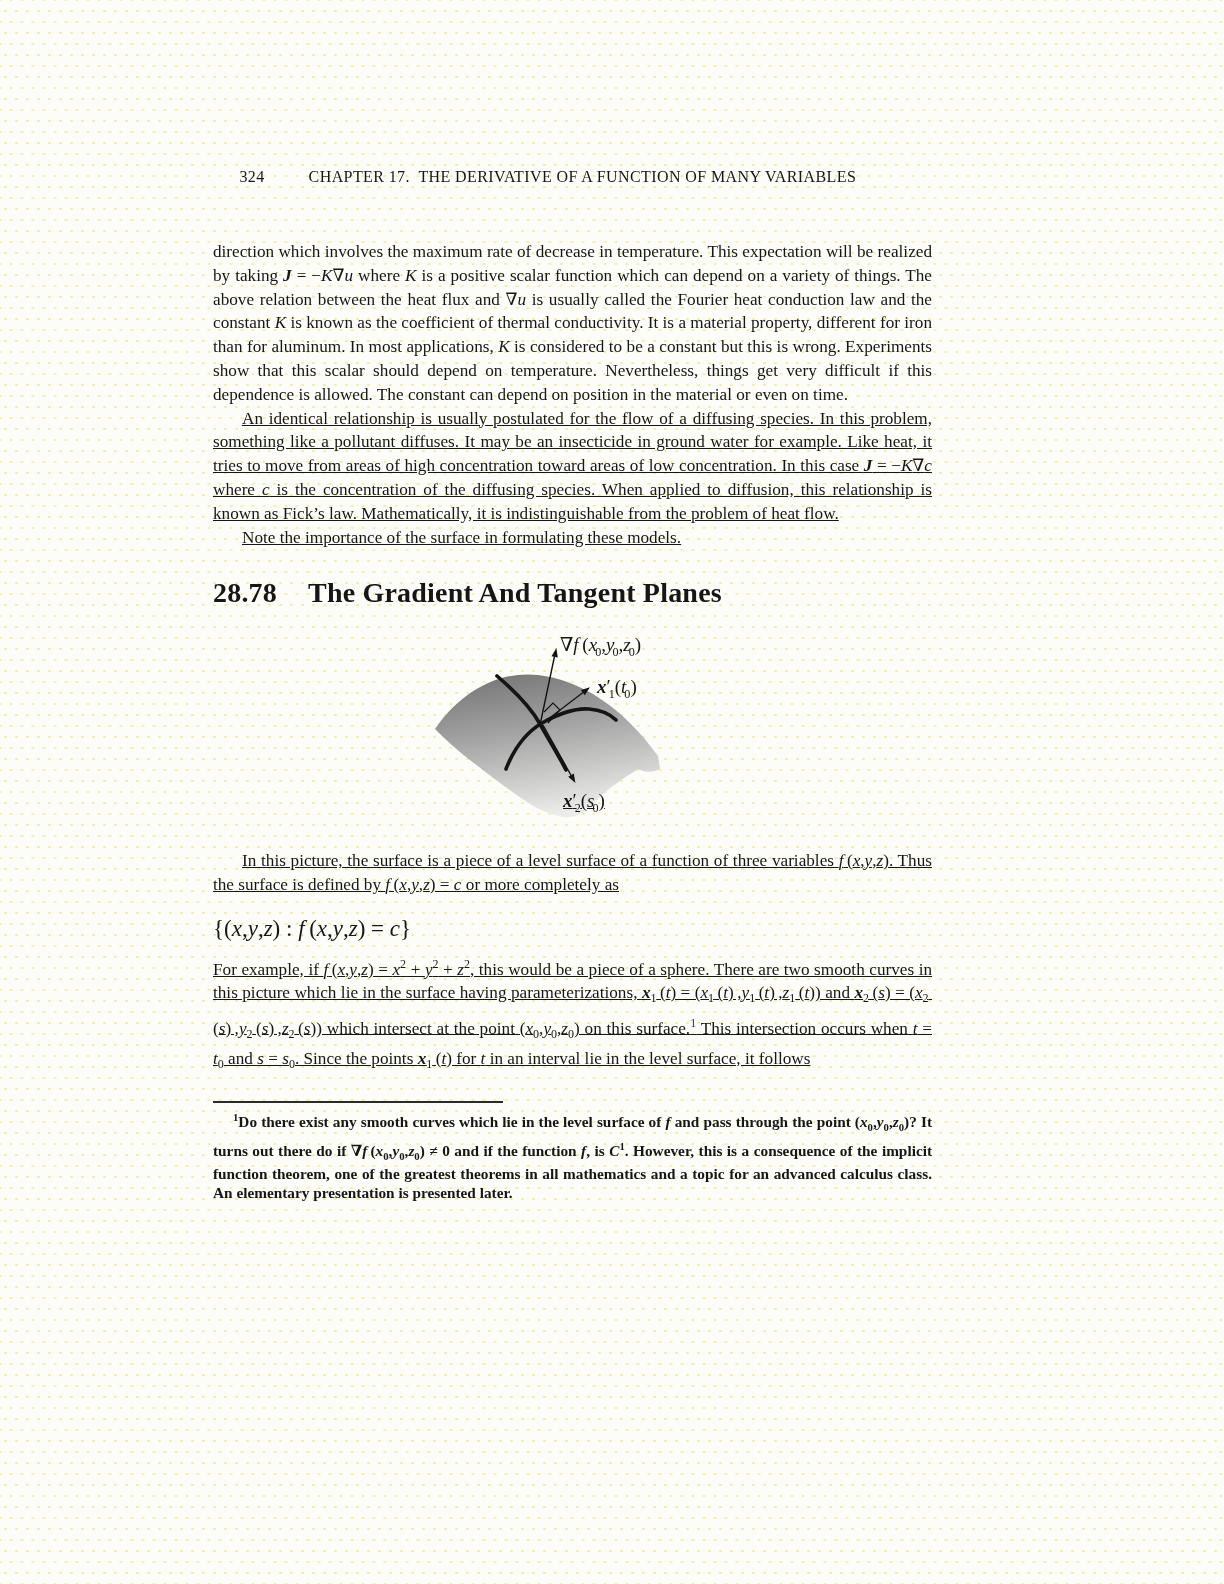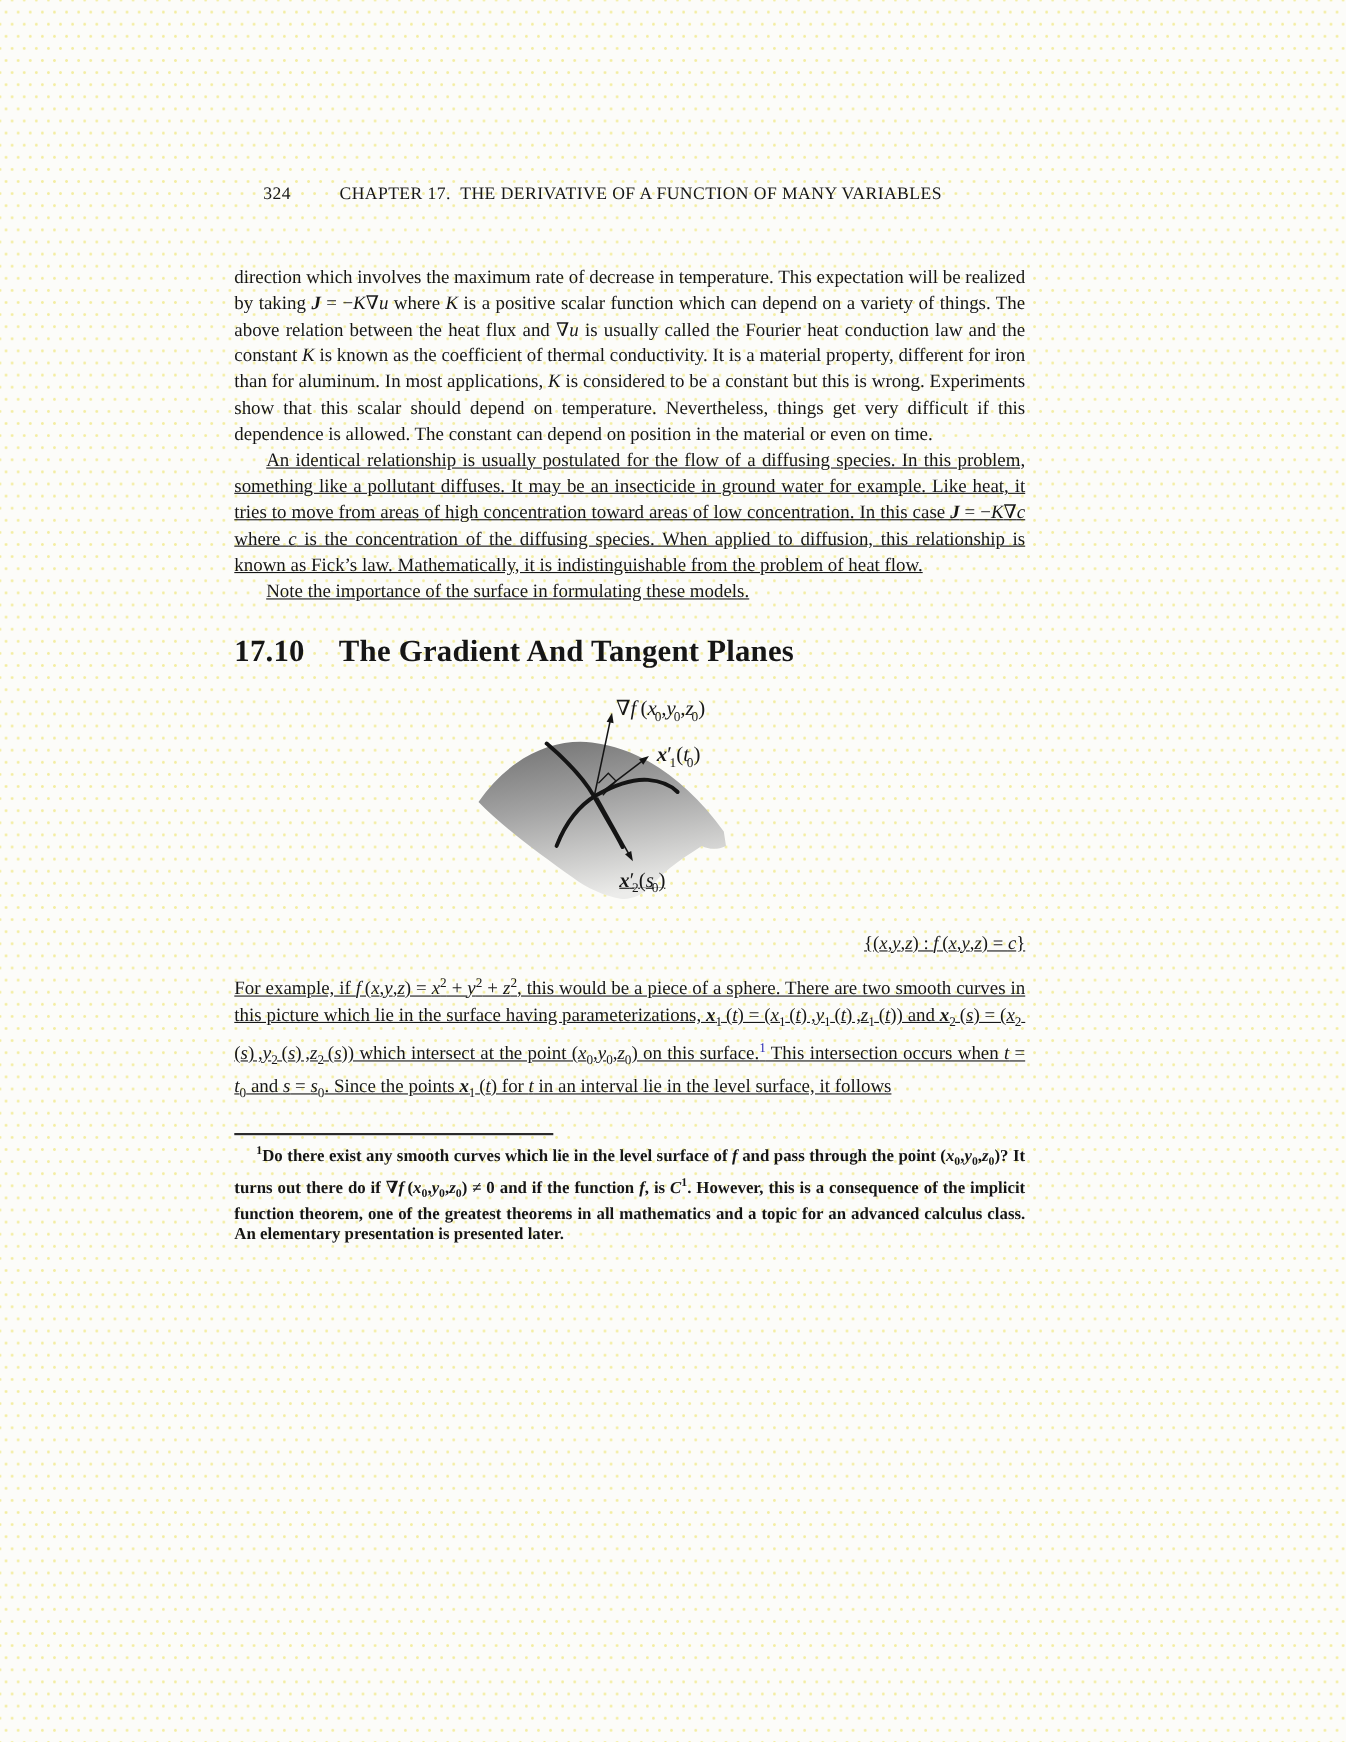--- a/index.html
+++ b/index.html
@@ -27,21 +27,21 @@
   .section .stitle{margin-left:31px;}
   .mt-intro{margin-top:23px;}
   .figure{position:relative;width:340px;height:200px;margin:16px 0 0 217px;}
   .figlabel{position:absolute;font-size:19px;white-space:nowrap;line-height:22px;}
   .figlabel sub,.figlabel sup{font-size:64%;}
   .figlabel sub{margin-left:-2px;}
   .lab-grad{left:130px;top:8px;}
   .lab-x1{left:167px;top:50px;}
   .lab-x2{left:133px;top:164px;text-decoration:underline;}
   .mt-para5{margin-top:23px;}
-  .eq{font-size:17px;text-align:right;line-height:24px;text-decoration:underline;}
+  .eq{font-size:23px;text-align:left;line-height:24px;}
   .mt-eq1{margin-top:20px;}
   .mt-para6{margin-top:12px;text-decoration:underline;}
   .mt-eq2{margin-top:23px;}
   .fnrule{margin-top:24px;width:290px;height:0;border-top:2px solid #2a2a2a;}
   .footnote{margin-top:5px;font-size:15.3px;line-height:18.6px;text-align:justify;text-indent:20px;font-weight:bold;}
   sub{font-size:70%;}
   sup{font-size:70%;}
   .fnlink{color:#2b2bb4;}
   i{font-style:italic;}
 </style>
@@ -55,21 +55,21 @@
       <span>324</span><span class="chap">CHAPTER 17.  THE DERIVATIVE OF A FUNCTION OF MANY VARIABLES</span>
     </div>
 
     <p class="body mt-para1">direction which involves the maximum rate of decrease in temperature.  This expectation will be realized by taking <b><i>J</i></b> = −<i>K</i>∇<i>u</i> where <i>K</i> is a positive scalar function which can depend on a variety of things.  The above relation between the heat flux and ∇<i>u</i> is usually called the Fourier heat conduction law and the constant <i>K</i> is known as the coefficient of thermal conductivity.  It is a material property, different for iron than for aluminum.  In most applications, <i>K</i> is considered to be a constant but this is wrong.  Experiments show that this scalar should depend on temperature.  Nevertheless, things get very difficult if this dependence is allowed.  The constant can depend on position in the material or even on time.</p>
 
     <p class="body ind">An identical relationship is usually postulated for the flow of a diffusing species.  In this problem, something like a pollutant diffuses.  It may be an insecticide in ground water for example.  Like heat, it tries to move from areas of high concentration toward areas of low concentration.  In this case <b><i>J</i></b> = −<i>K</i>∇<i>c</i> where <i>c</i> is the concentration of the diffusing species.  When applied to diffusion, this relationship is known as Fick’s law.  Mathematically, it is indistinguishable from the problem of heat flow.</p>
 
     <p class="body ind">Note the importance of the surface in formulating these models.</p>
 
     <h2 class="section">
-      <span>17.10</span><span class="stitle">The Gradient And Tangent Planes</span>
+      <span>28.78</span><span class="stitle">The Gradient And Tangent Planes</span>
     </h2>
 
 
     <div class="figure">
       <svg width="340" height="200" viewBox="0 0 340 200">
         <defs>
           <linearGradient id="surf" x1="0.18" y1="0" x2="0.45" y2="1">
             <stop offset="0" stop-color="#757575"></stop>
             <stop offset="0.42" stop-color="#a3a3a3"></stop>
             <stop offset="1" stop-color="#ececea"></stop>
@@ -87,20 +87,21 @@
         <polygon points="160,61.2 154.8,69.2 150.9,64.1" fill="#141414"></polygon>
         <line x1="113" y1="99" x2="142" y2="151" stroke="#141414" stroke-width="1.4"></line>
         <polygon points="145.4,157 138.2,150.7 143.8,147.6" fill="#141414"></polygon>
         <polyline points="114,86 123,77 130,84 118,97" fill="none" stroke="#141414" stroke-width="1.2"></polyline>
       </svg>
       <div class="figlabel lab-grad">∇<i>f</i> (<i>x</i><sub>0</sub>,<i>y</i><sub>0</sub>,<i>z</i><sub>0</sub>)</div>
       <div class="figlabel lab-x1"><b><i>x</i></b>′<sub>1</sub>(<i>t</i><sub>0</sub>)</div>
       <div class="figlabel lab-x2"><b><i>x</i></b>′<sub>2</sub>(<i>s</i><sub>0</sub>)</div>
     </div>
 
+    <p class="body ind mt-para5">In this picture, the surface is a piece of a level surface of a function of three variables <i>f</i> (<i>x</i>,<i>y</i>,<i>z</i>).  Thus the surface is defined by <i>f</i> (<i>x</i>,<i>y</i>,<i>z</i>) = <i>c</i> or more completely as</p>
 
     <div class="eq mt-eq1">{(<i>x</i>,<i>y</i>,<i>z</i>) : <i>f</i> (<i>x</i>,<i>y</i>,<i>z</i>) = <i>c</i>}</div>
 
     <p class="body mt-para6">For example, if <i>f</i> (<i>x</i>,<i>y</i>,<i>z</i>) = <i>x</i><sup>2</sup> + <i>y</i><sup>2</sup> + <i>z</i><sup>2</sup>, this would be a piece of a sphere.  There are two smooth curves in this picture which lie in the surface having parameterizations, <b><i>x</i></b><sub>1</sub> (<i>t</i>) = (<i>x</i><sub>1</sub> (<i>t</i>) ,<i>y</i><sub>1</sub> (<i>t</i>) ,<i>z</i><sub>1</sub> (<i>t</i>)) and <b><i>x</i></b><sub>2</sub> (<i>s</i>) = (<i>x</i><sub>2</sub> (<i>s</i>) ,<i>y</i><sub>2</sub> (<i>s</i>) ,<i>z</i><sub>2</sub> (<i>s</i>)) which intersect at the point (<i>x</i><sub>0</sub>,<i>y</i><sub>0</sub>,<i>z</i><sub>0</sub>) on this surface.<sup class="fnlink">1</sup>  This intersection occurs when <i>t</i> = <i>t</i><sub>0</sub> and <i>s</i> = <i>s</i><sub>0</sub>.  Since the points <b><i>x</i></b><sub>1</sub> (<i>t</i>) for <i>t</i> in an interval lie in the level surface, it follows</p>
 
 
     <div class="fnrule"></div>
 
     <p class="footnote"><sup>1</sup>Do there exist any smooth curves which lie in the level surface of <i>f</i> and pass through the point (<i>x</i><sub>0</sub>,<i>y</i><sub>0</sub>,<i>z</i><sub>0</sub>)? It turns out there do if ∇<i>f</i> (<i>x</i><sub>0</sub>,<i>y</i><sub>0</sub>,<i>z</i><sub>0</sub>) ≠ <b>0</b> and if the function <i>f</i>, is <i>C</i><sup>1</sup>.  However, this is a consequence of the implicit function theorem, one of the greatest theorems in all mathematics and a topic for an advanced calculus class.  An elementary presentation is presented later.</p>
 

